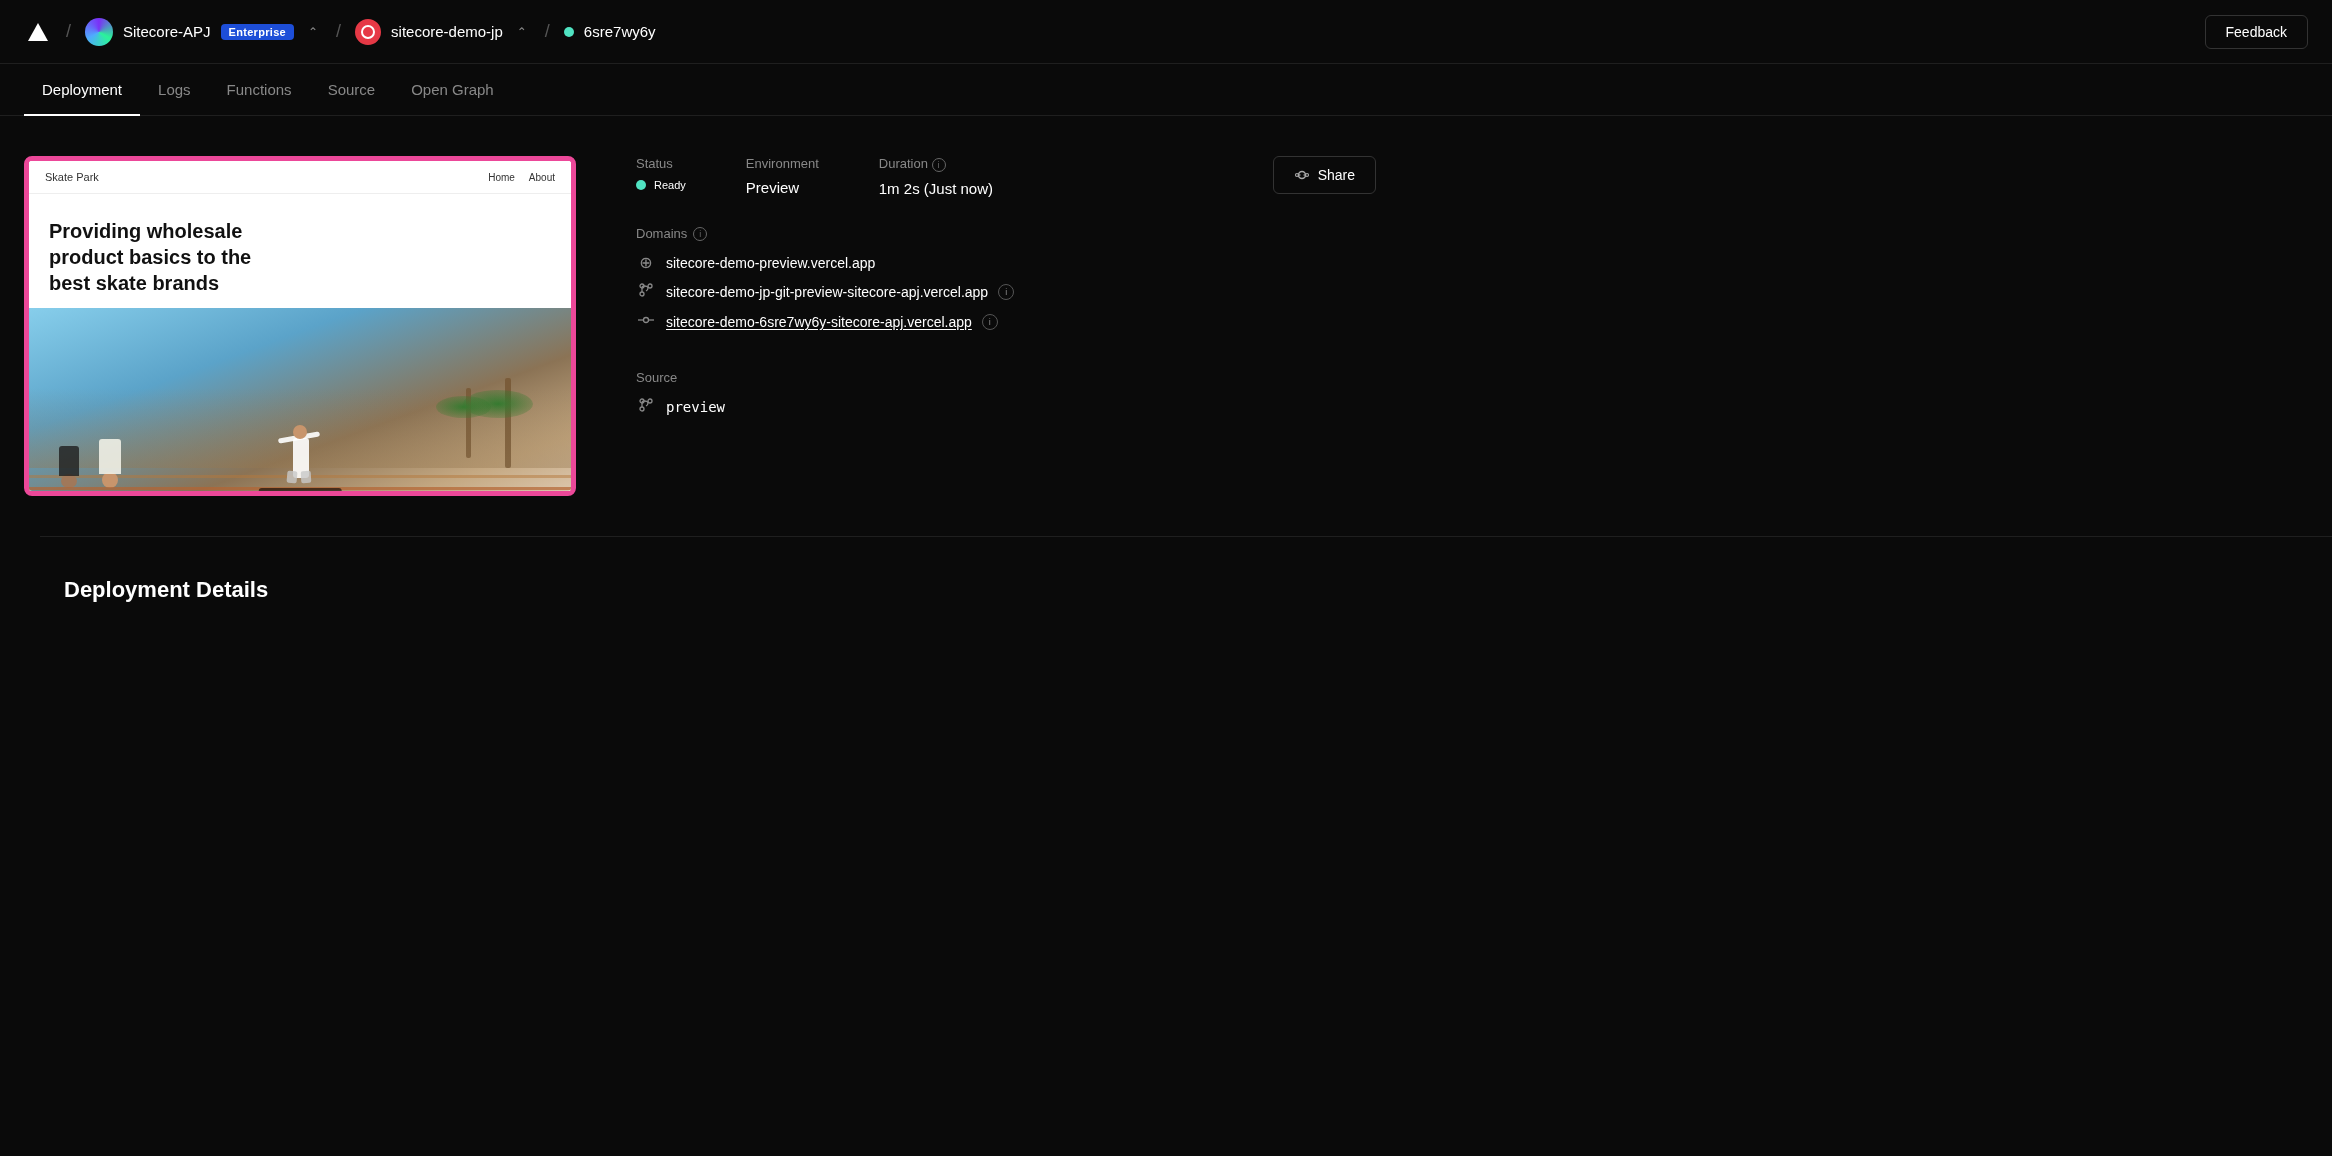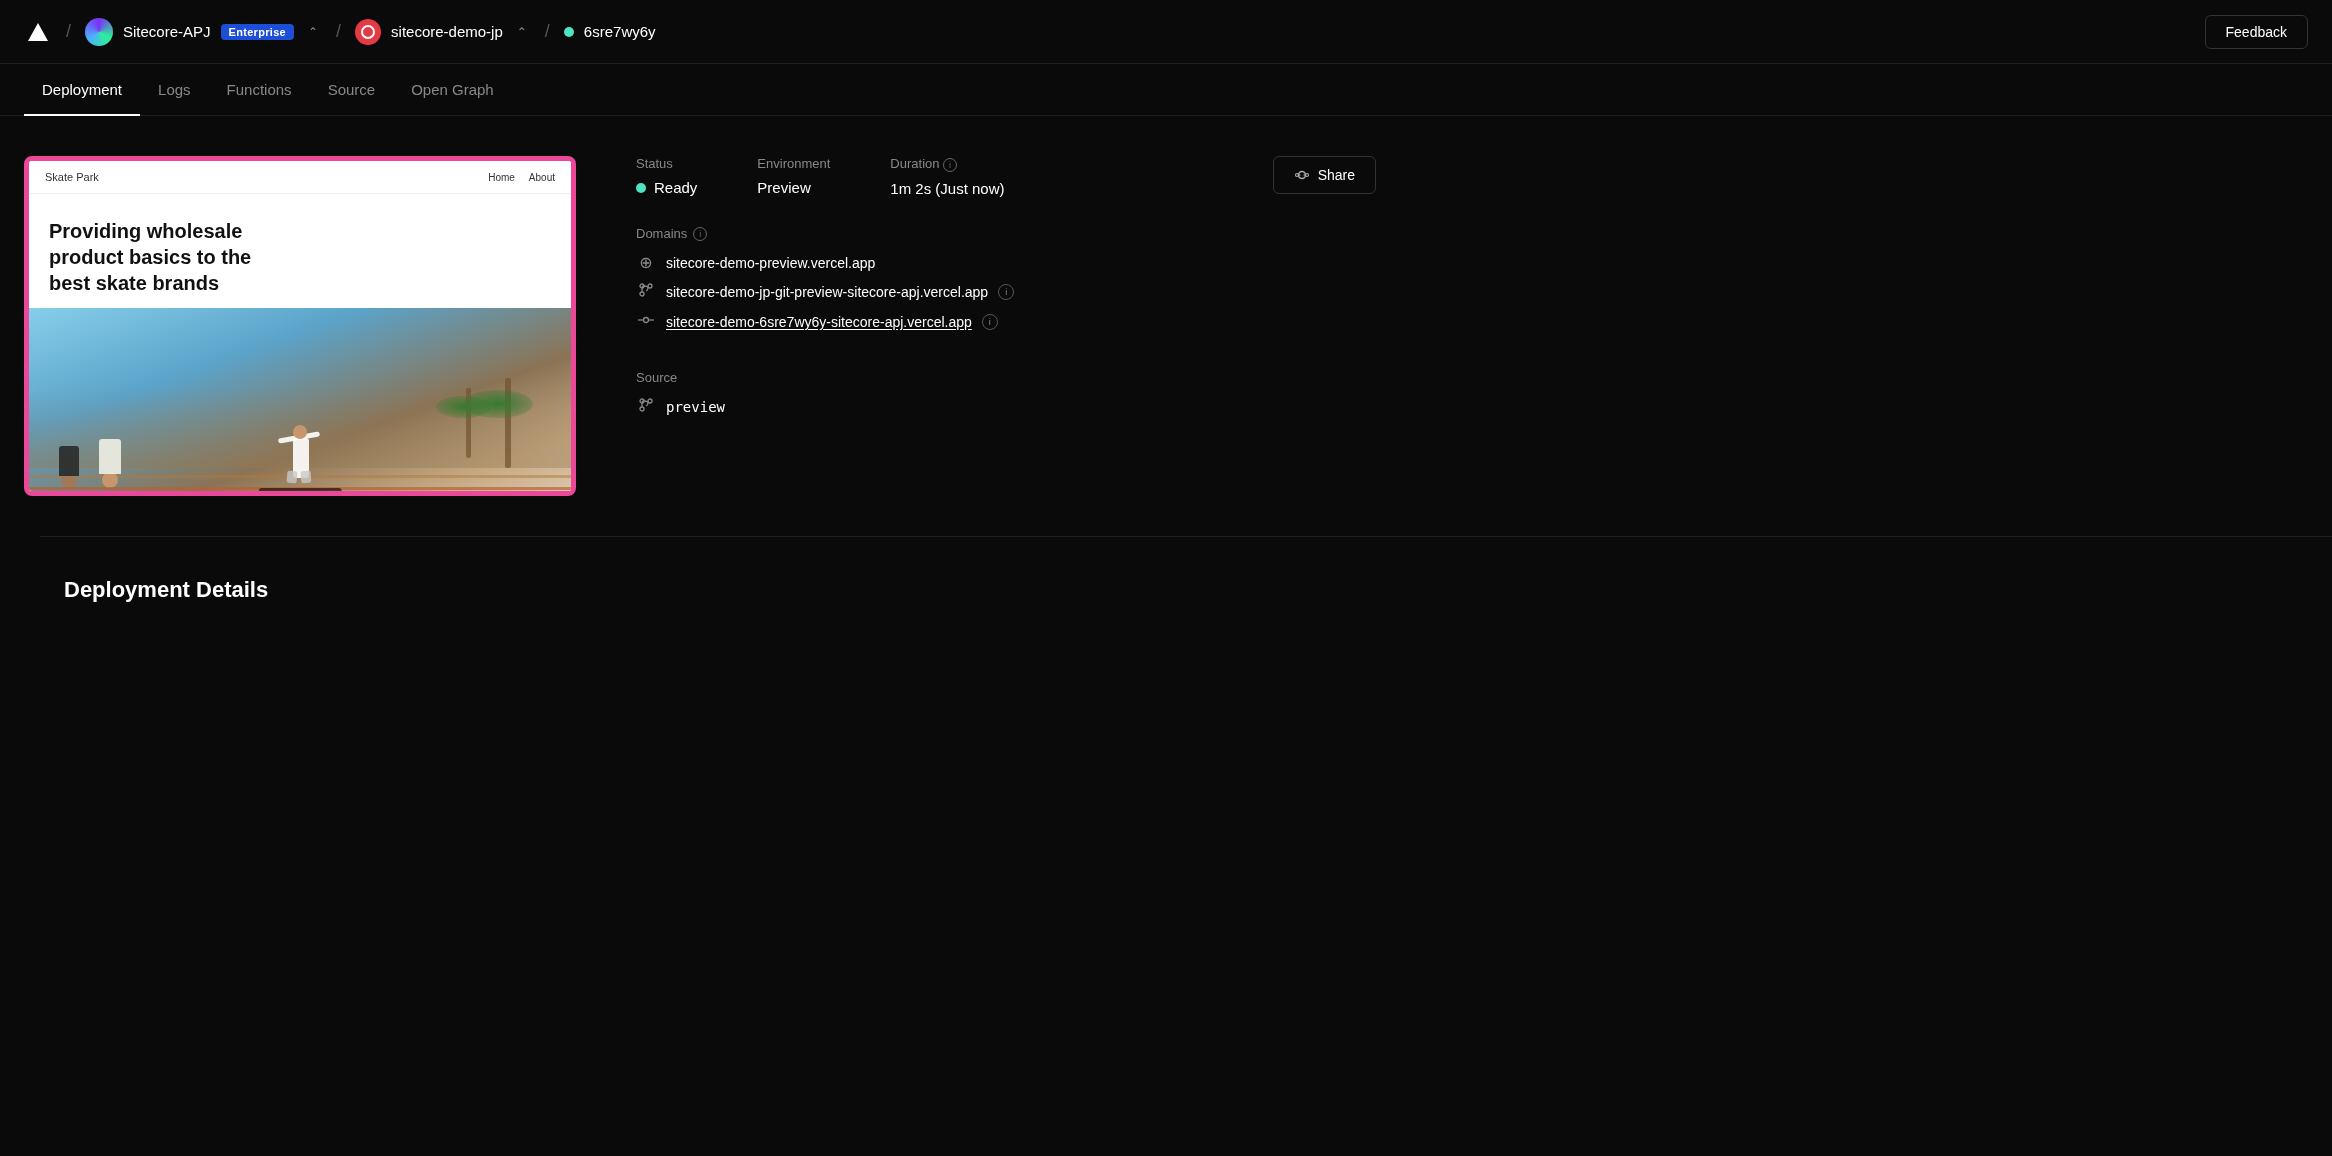--- a/index.html
+++ b/index.html
@@ -242,21 +242,21 @@
     .info-field label {
       font-size: 13px;
       color: #888;
       display: block;
       margin-bottom: 8px;
     }
     .status-ready {
       display: flex;
       align-items: center;
       gap: 8px;
-      font-size: 15px;
+      font-size: 11px;
       font-weight: 500;
       color: #fff;
     }
     .status-dot-green {
       width: 10px;
       height: 10px;
       border-radius: 50%;
       background: #50e3c2;
       flex-shrink: 0;
     }

